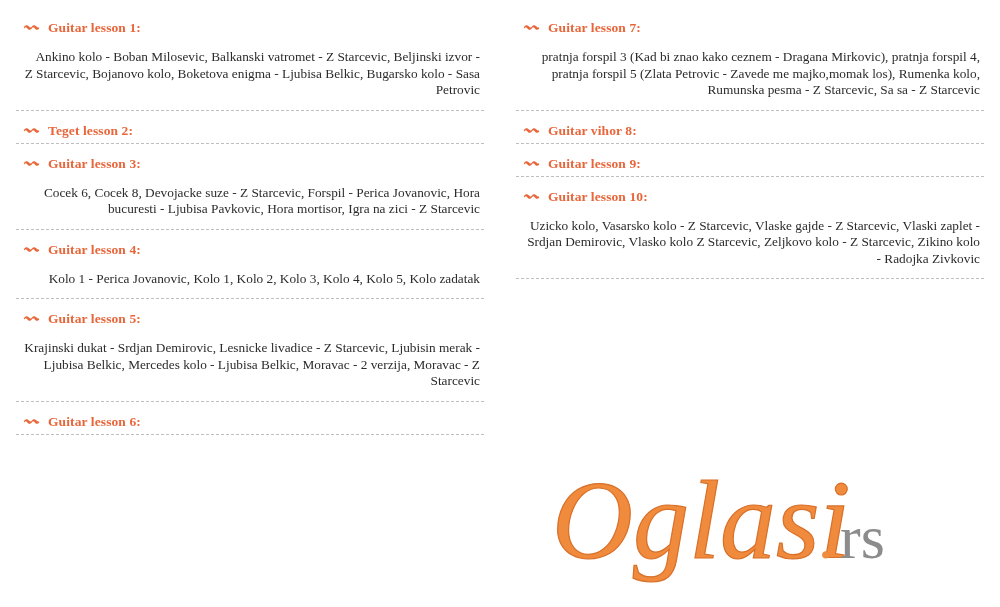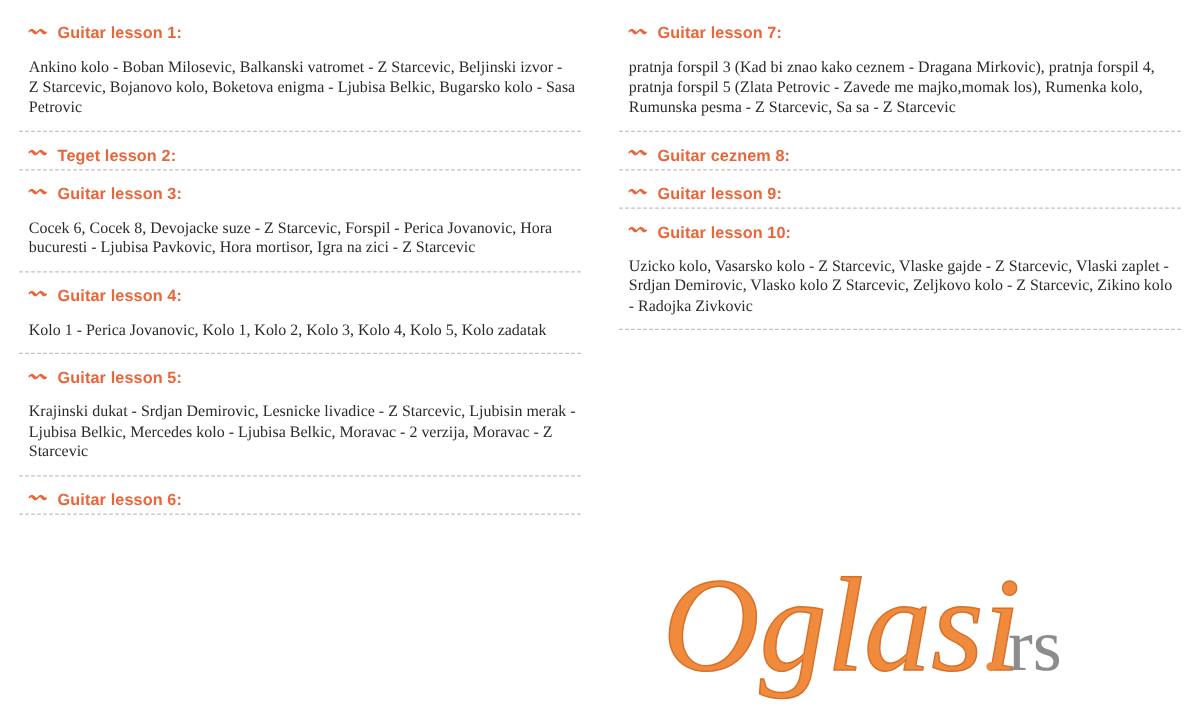--- a/index.html
+++ b/index.html
@@ -52,29 +52,29 @@
     line-height: 12px;
     margin-right: 9px;
     display: inline-block;
     transform: translateY(-1px);
     font-family: "Liberation Serif", serif;
   }
   .lesson-title {
     color: #e8663a;
     font-size: 13.5px;
     font-weight: bold;
-    font-family: Liberation Sans, sans-serif;
+    font-family: Liberation Serif, serif;
     letter-spacing: 0.1px;
   }
   .lesson-body {
     font-size: 13.3px;
     line-height: 16.5px;
     color: #2b2b2b;
     padding: 9px 6px 11px 10px;
-    text-align: left;
+    text-align: right;
     font-family: "Liberation Serif", serif;
   }
   .divider {
     border-bottom: 1px dashed #bfbfbf;
     height: 0;
     margin: 0 2px 0 2px;
   }
   
   .logo-wrap {
     position: absolute;
@@ -157,21 +157,21 @@
           <span class="tilde-icon">〰</span>
           <span class="lesson-title">Guitar lesson 7:</span>
         </div>
         <div class="lesson-body">pratnja forspil 3 (Kad bi znao kako ceznem - Dragana Mirkovic), pratnja forspil 4, pratnja forspil 5 (Zlata Petrovic - Zavede me majko,momak los), Rumenka kolo, Rumunska pesma - Z Starcevic, Sa sa - Z Starcevic</div>
         <div class="divider"></div>
       </div>
 
       <div class="lesson">
         <div class="lesson-head">
           <span class="tilde-icon">〰</span>
-          <span class="lesson-title">Guitar ceznem 8:</span>
+          <span class="lesson-title">Guitar vihor 8:</span>
         </div>
         <div class="divider"></div>
       </div>
 
       <div class="lesson">
         <div class="lesson-head">
           <span class="tilde-icon">〰</span>
           <span class="lesson-title">Guitar lesson 9:</span>
         </div>
         <div class="divider"></div>

